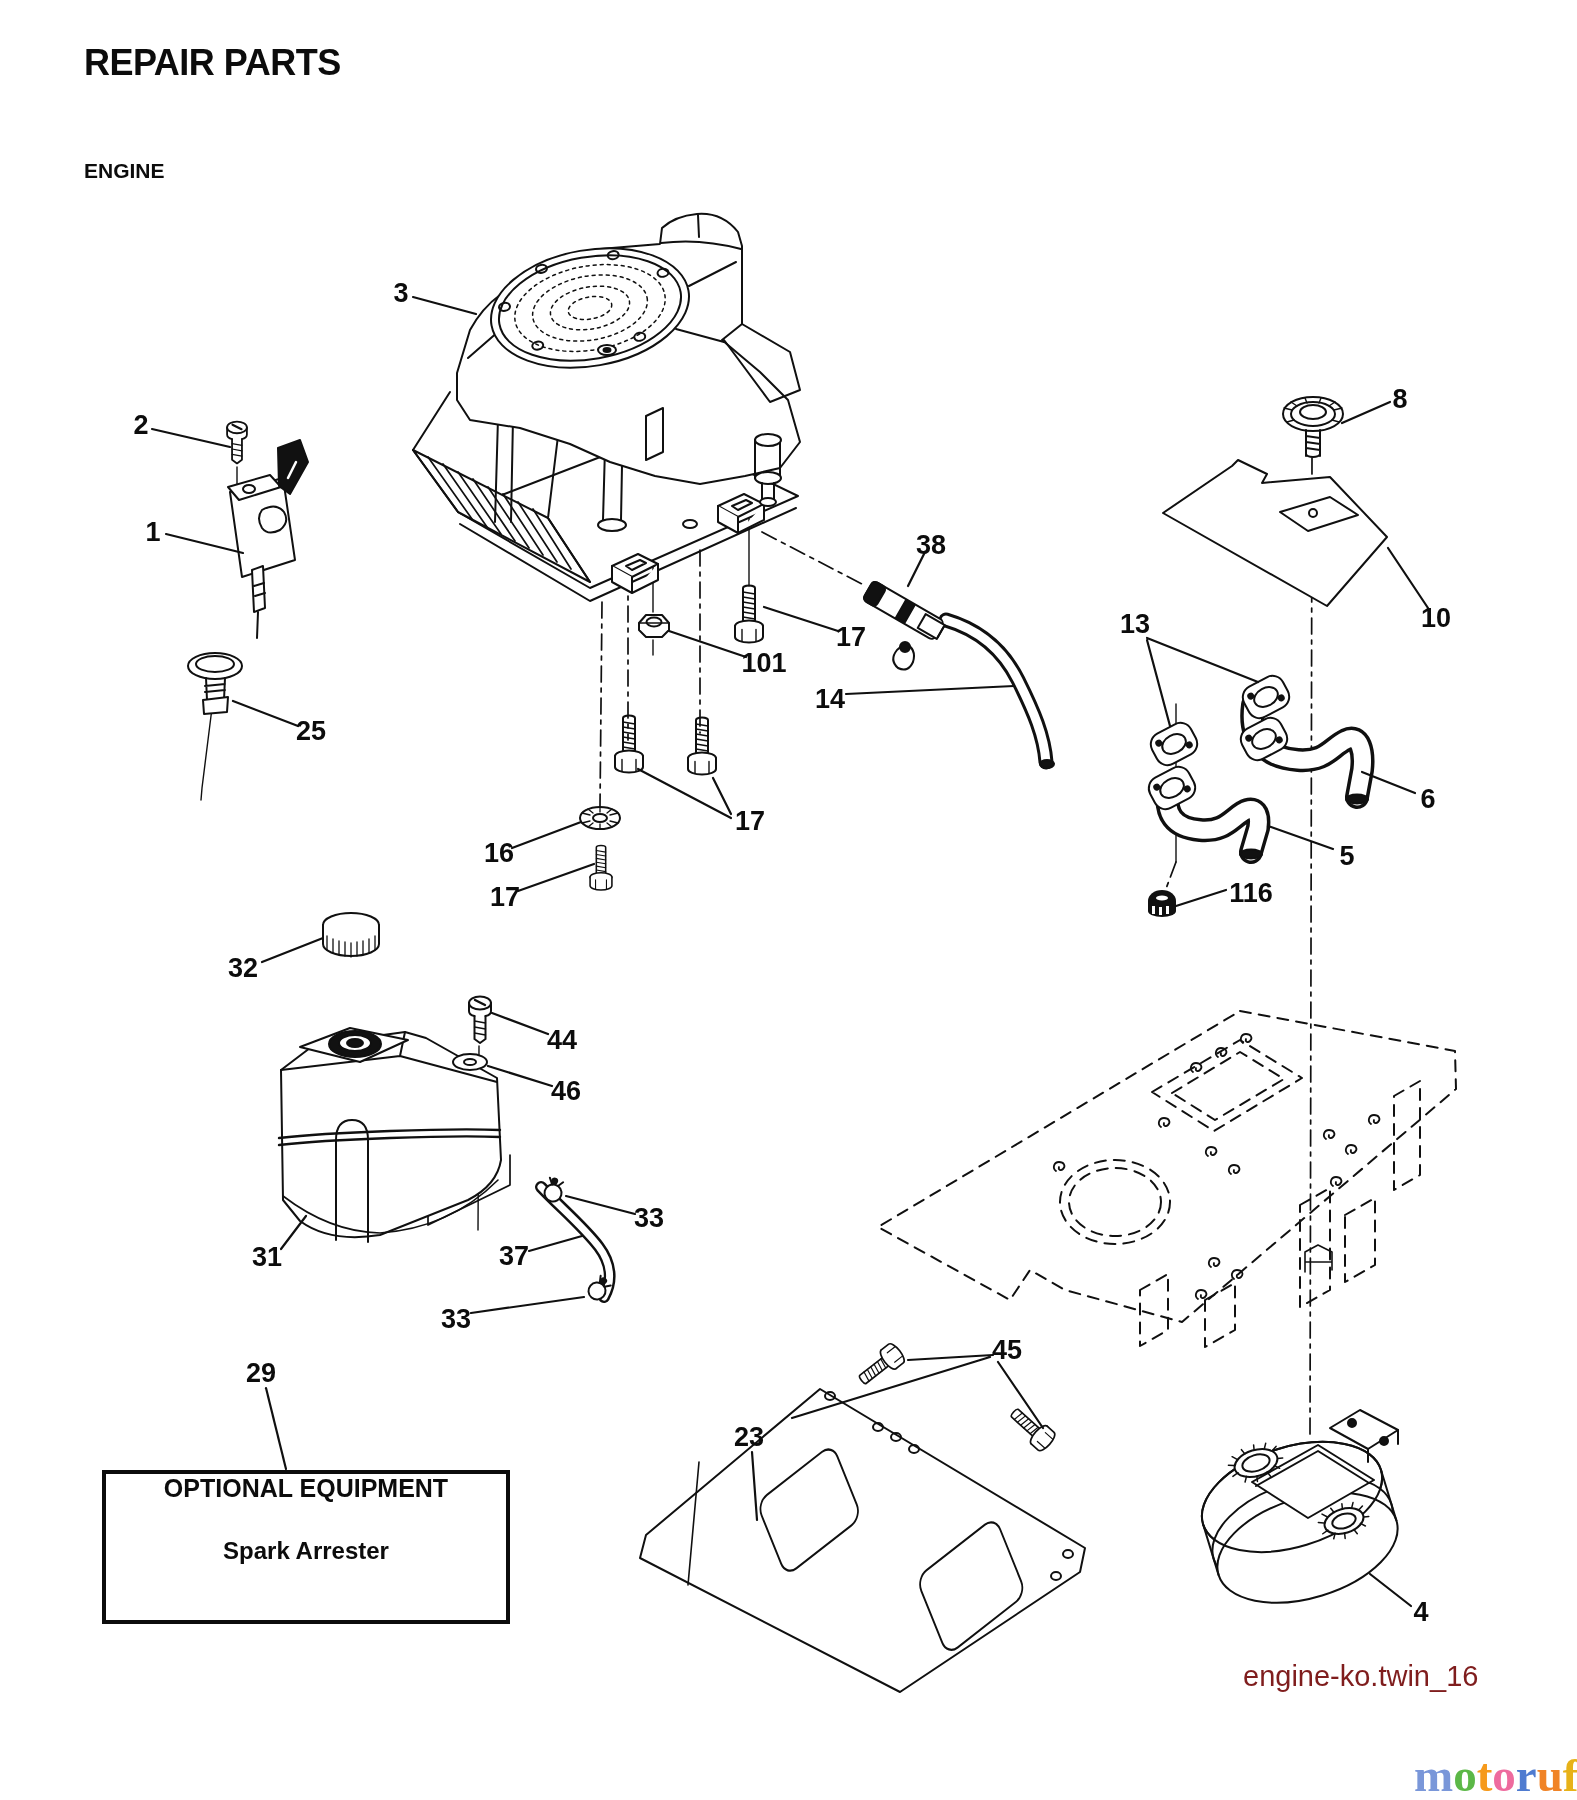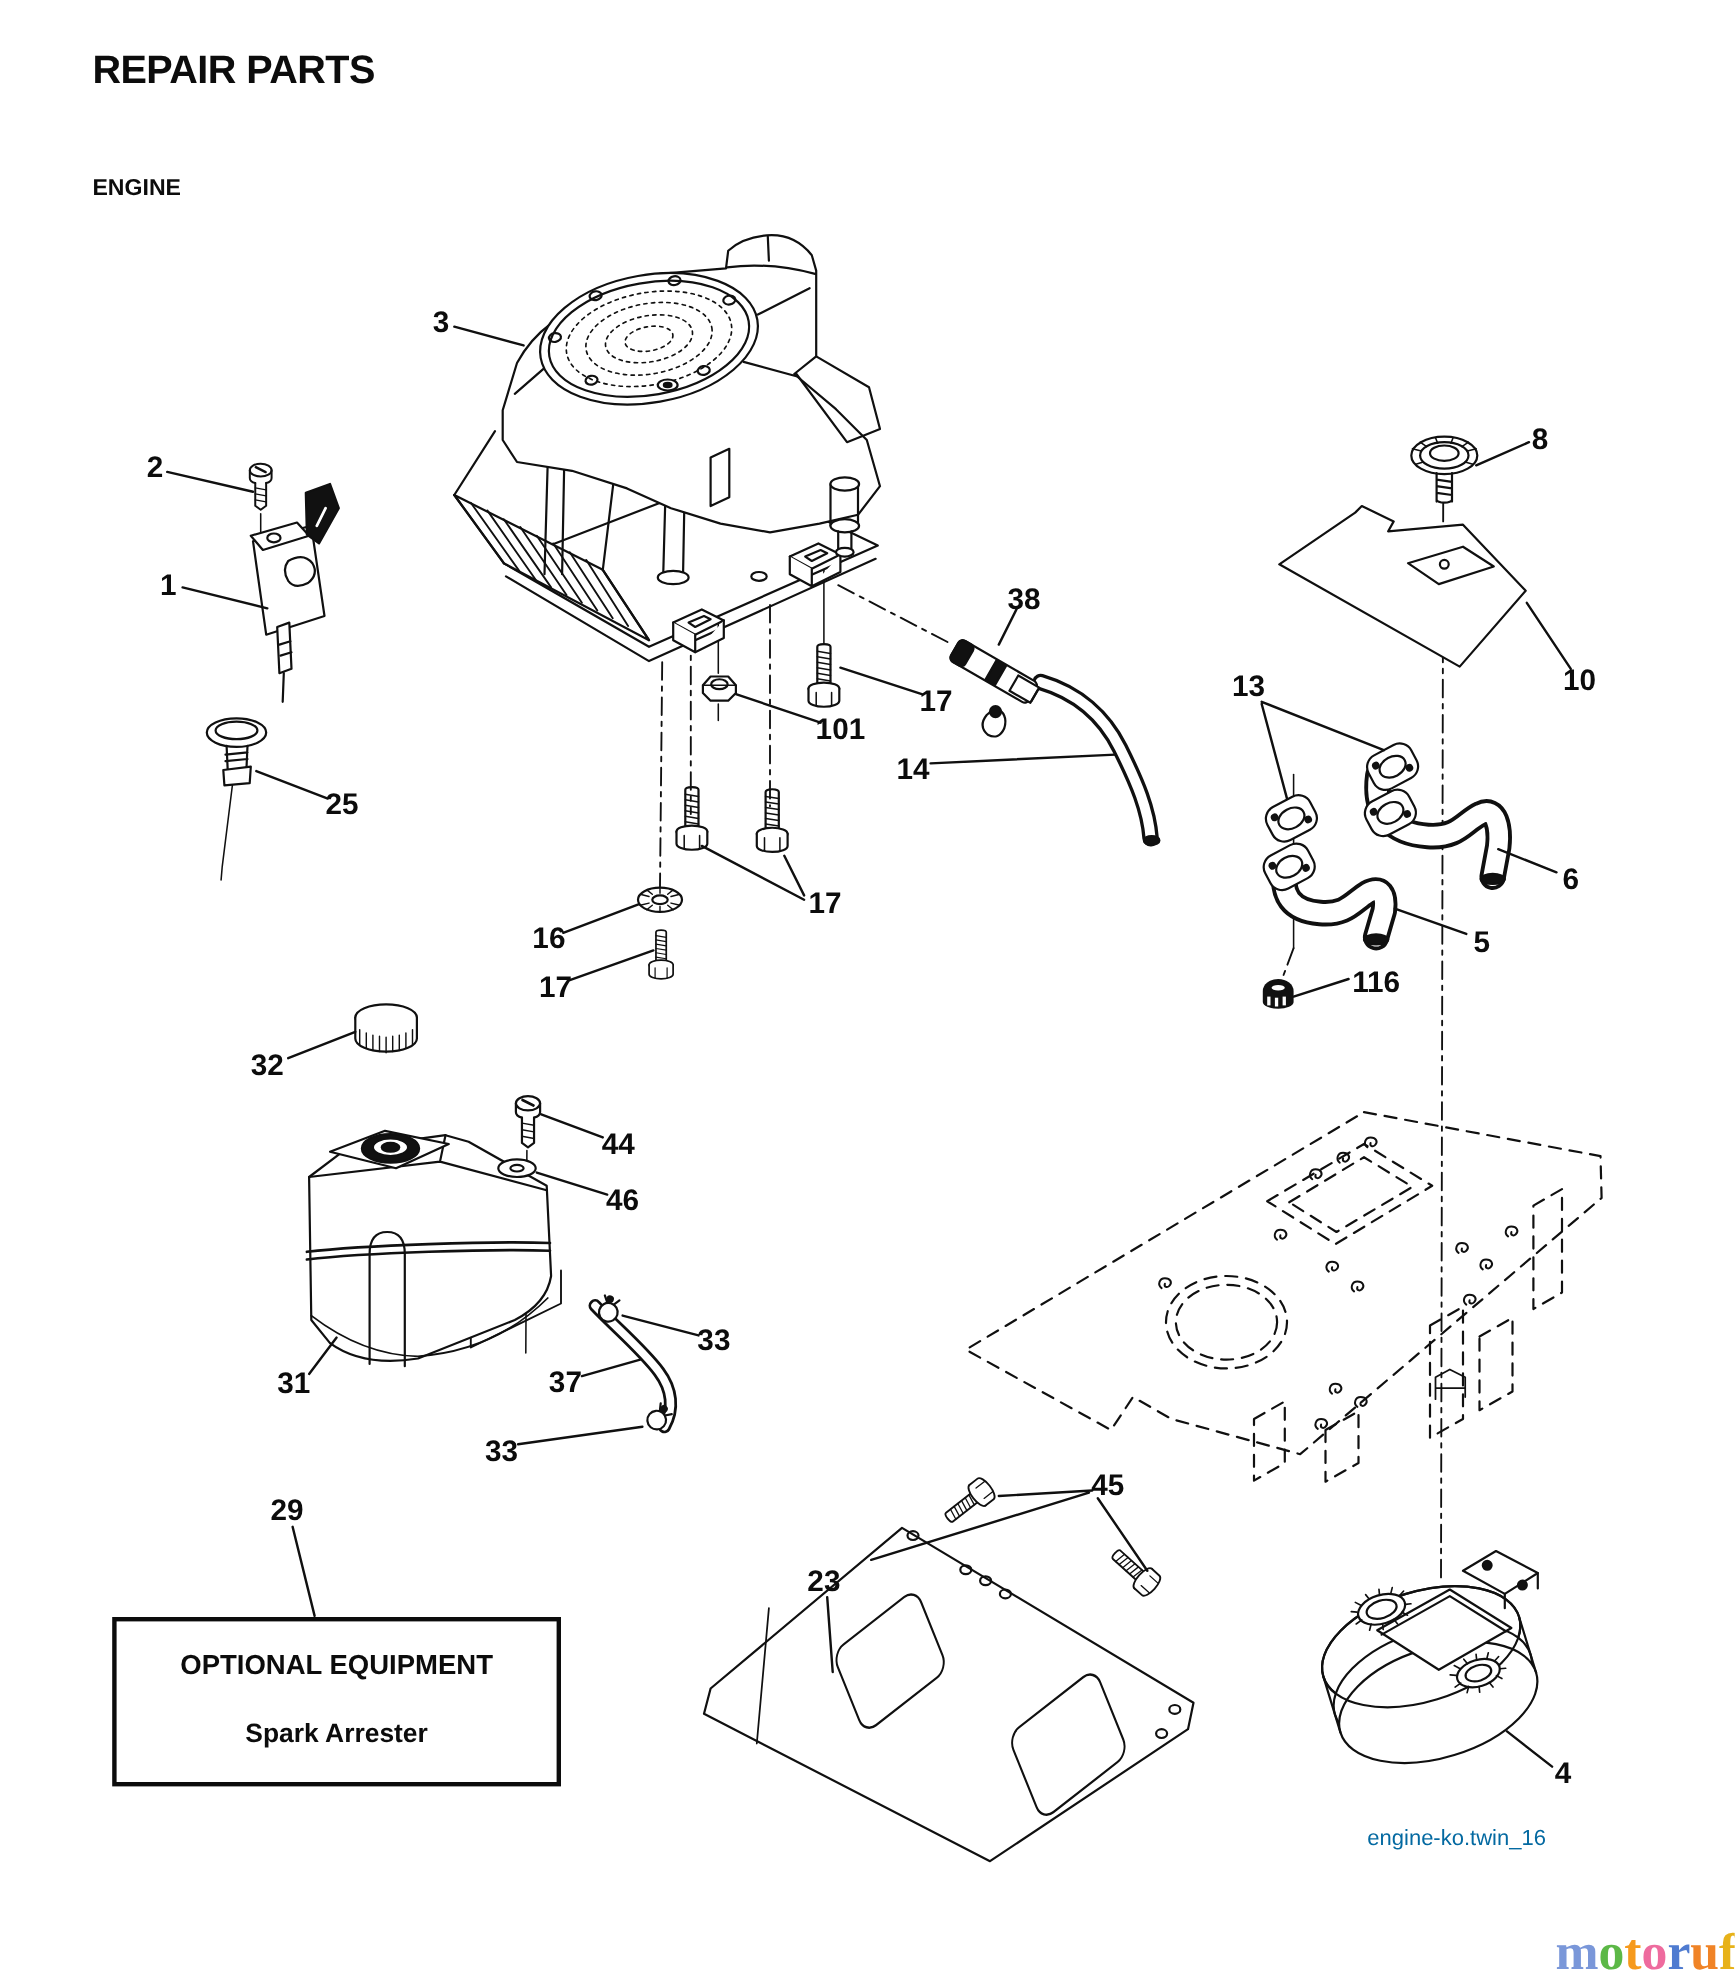--- a/index.html
+++ b/index.html
@@ -5,23 +5,23 @@
   html,body{margin:0;padding:0;background:#fff;}
   .page{position:relative;width:1577px;height:1800px;background:#fff;overflow:hidden;
         font-family:"Liberation Sans",sans-serif;color:#0c0c0c;padding-left:12px;}
   .hdr-title{position:absolute;left:84px;top:42px;font-size:36px;font-weight:bold;letter-spacing:-0.5px;}
   .hdr-sub{position:absolute;left:99px;top:96px;font-size:26px;font-weight:bold;letter-spacing:-0.3px;white-space:nowrap;}
   .hdr-section{position:absolute;left:84px;top:124px;font-size:21px;font-weight:bold;margin-top:35px;}
   svg{position:absolute;left:0;top:0;}
   .co{font-family:"Liberation Sans",sans-serif;font-size:27px;font-weight:bold;fill:#0c0c0c;}
   .opt-box{position:absolute;left:102px;top:1470px;width:400px;height:146px;border:4px solid #0c0c0c;
            display:flex;flex-direction:column;align-items:center;background:#fff;}
-  .opt-title{margin-top:26px;font-size:25px;font-weight:bold;}
+  .opt-title{font-size:25px;font-weight:bold;}
   .opt-item{margin-top:34px;font-size:24px;font-weight:bold;}
-  .ftr-code{position:absolute;left:1243px;top:1660px;font-size:20px;color:#0369a1;}
+  .ftr-code{position:absolute;left:1243px;top:1660px;font-size:29px;color:#7f1d1d;}
   .wm{position:absolute;left:1414px;top:1748px;font-family:"Liberation Serif",serif;
       font-size:47px;font-weight:bold;white-space:nowrap;}
 </style>
 </head>
 <body>
 
 <div class="page">
 
   <div class="hdr-title">REPAIR PARTS</div>
   <div class="hdr-section">ENGINE</div>

